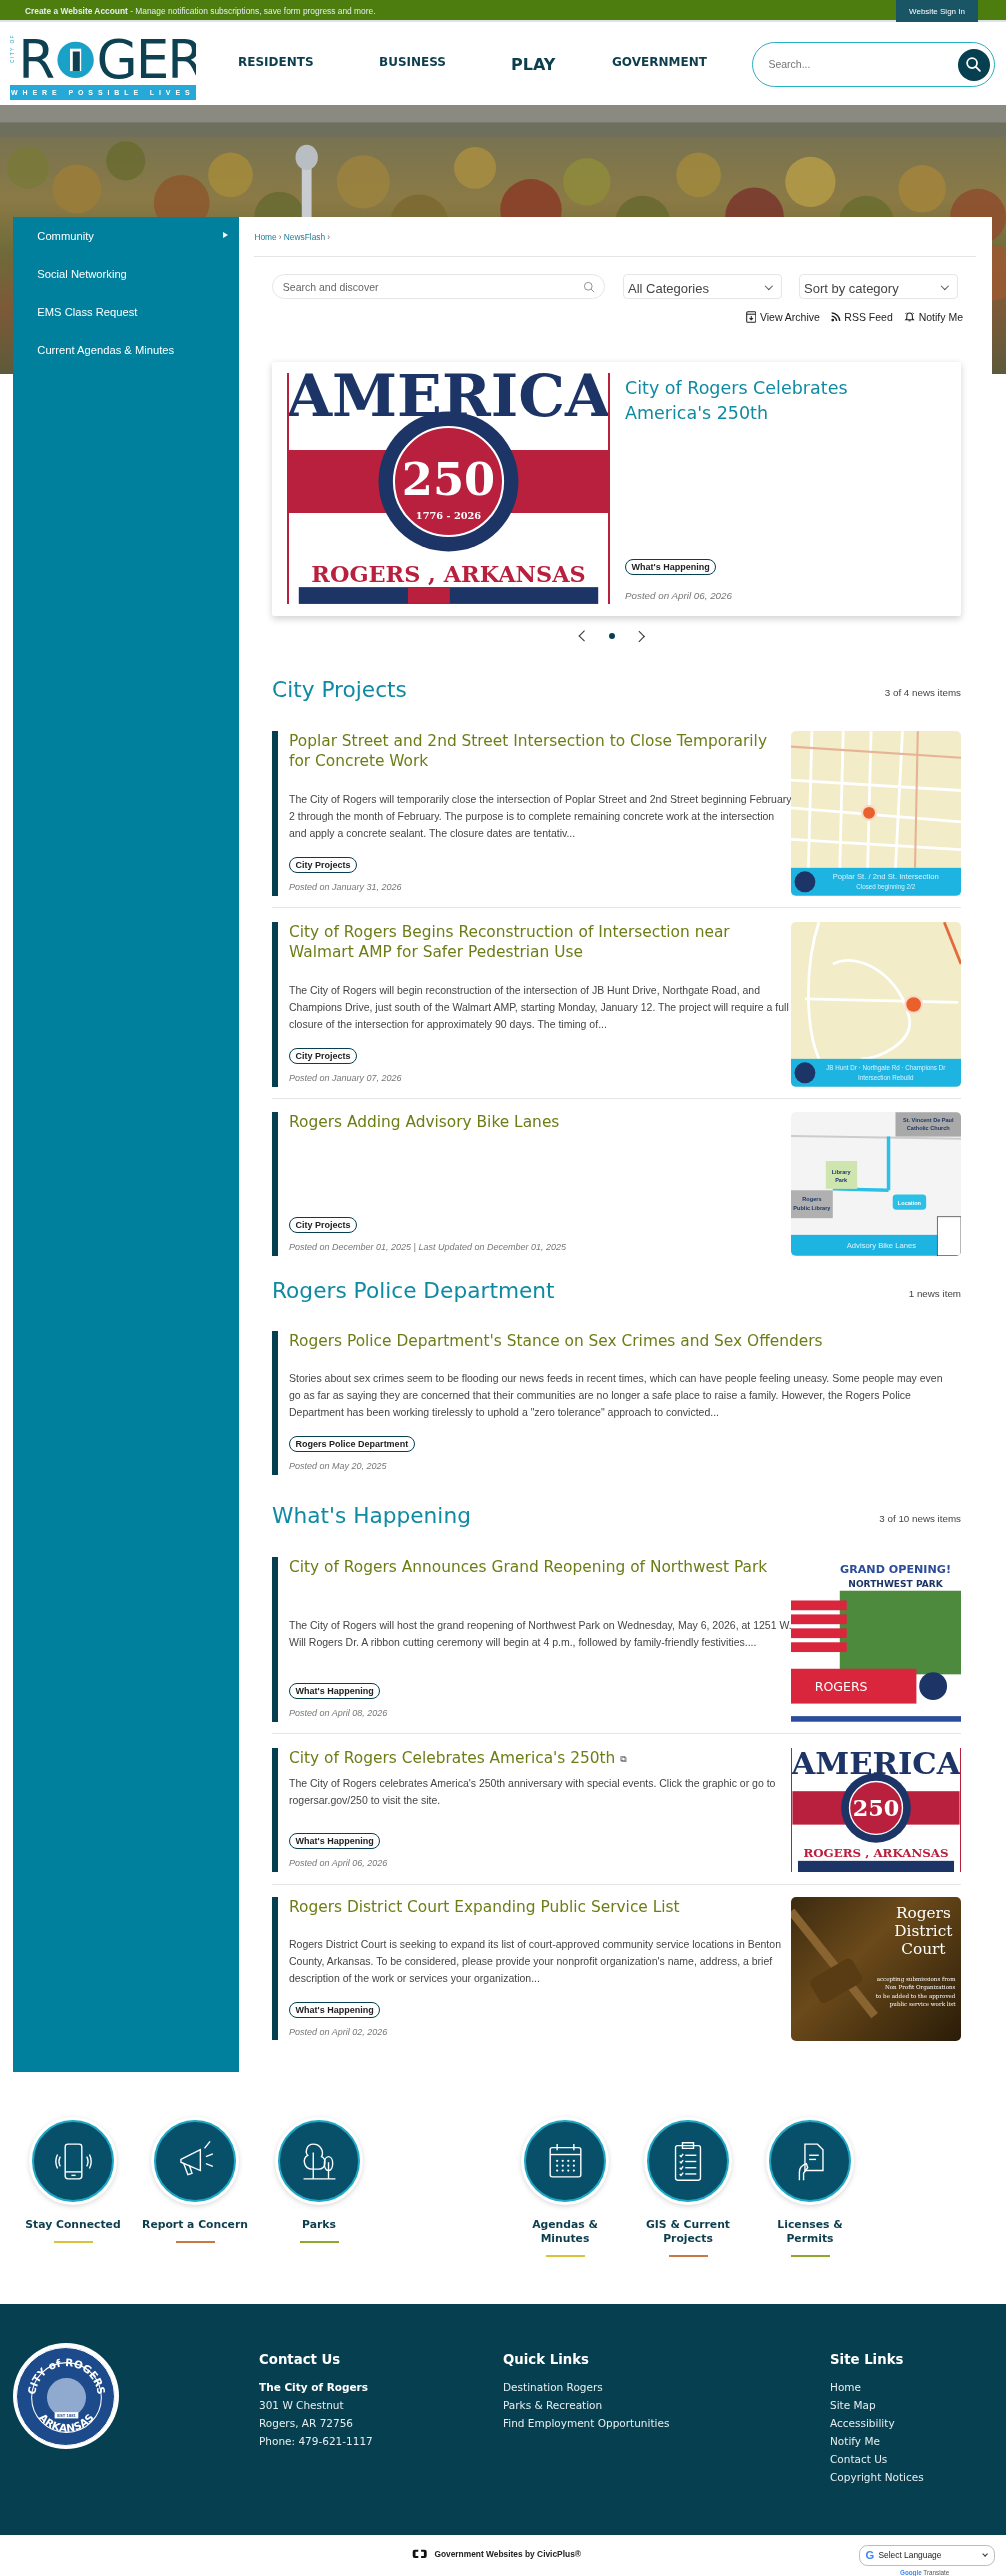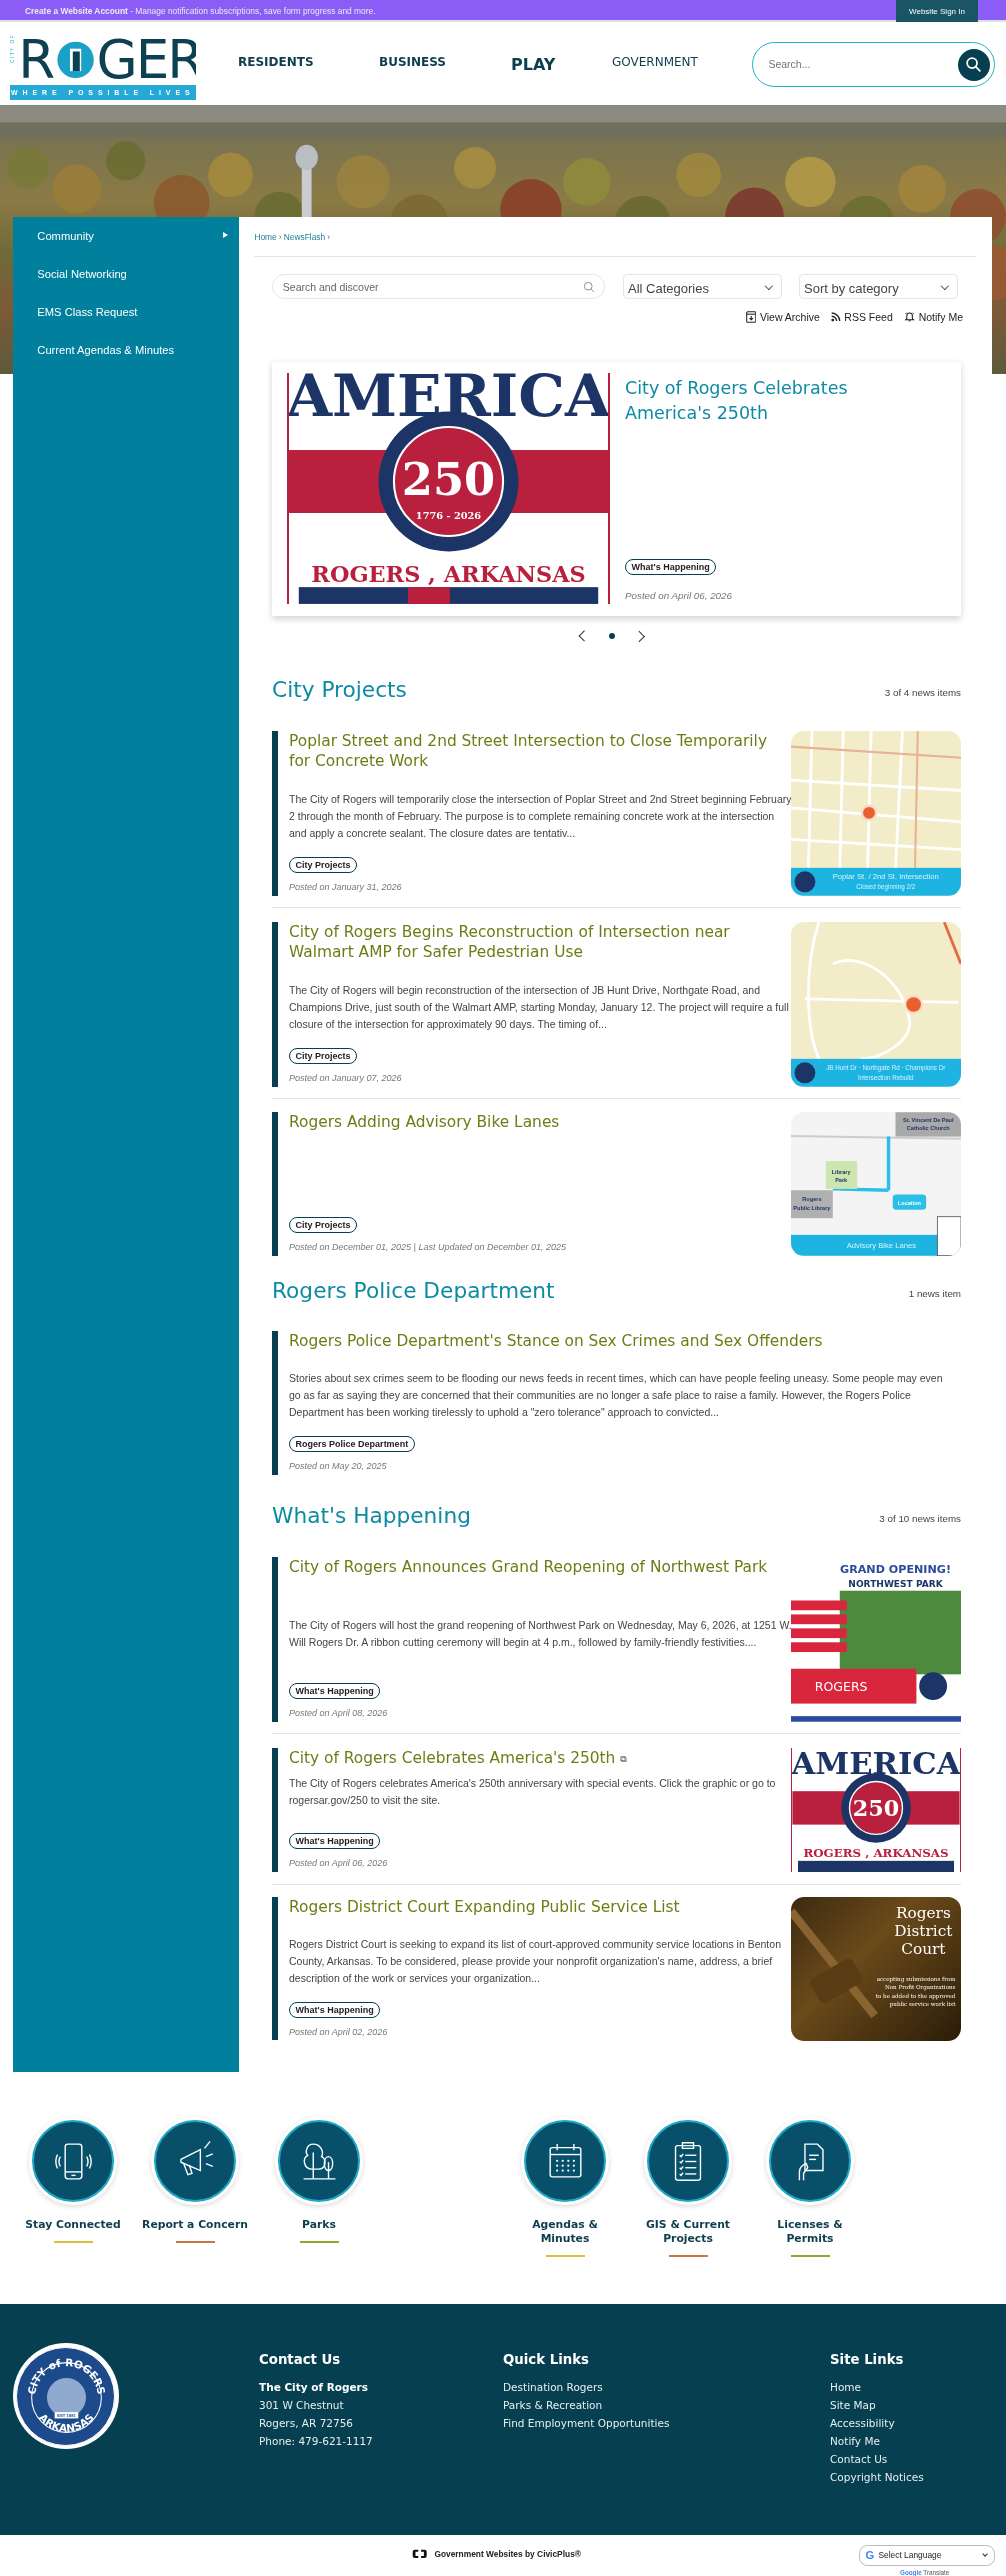--- a/index.html
+++ b/index.html
@@ -1,18 +1,18 @@
 <!DOCTYPE html>
 <html style="font-size:11.2px"><head>
 <meta charset="utf-8">
 <style>
 *{box-sizing:border-box;margin:0;padding:0}
 body{width:1006px;height:2576px;position:relative;font-family:"Liberation Sans",sans-serif;background:#fff;color:#333;overflow:hidden}
 a{text-decoration:none;color:inherit}
-.topbar{position:absolute;left:0;top:0;width:1006px;height:22.4px;background:#8b5cf6;border-bottom:2.1px solid #dde2e4}
+.topbar{position:absolute;left:0;top:0;width:1006px;height:22.4px;background:#4d7c0f;border-bottom:2.1px solid #dde2e4}
 .topbar .msg{position:absolute;left:25px;top:6.3px;font-size:8.4px;color:#e6eef0}
 .topbar .msg b{font-weight:bold}
 .topbar .signin{position:absolute;right:28px;top:0;height:22.4px;width:82px;background:#1a5566;color:#fff;font-size:8px;display:flex;align-items:center;justify-content:center}
 .header{position:absolute;left:0;top:24.5px;width:1006px;height:80px;background:#fff}
 .logo{position:absolute;left:9.8px;top:4.2px;width:186px;height:75px}
 .logo .cityof{position:absolute;left:0;top:5.6px;font-size:4.9px;letter-spacing:1.4px;color:#1aa1c8;writing-mode:vertical-rl;transform:rotate(180deg)}
 .logo .rogers{position:absolute;left:4.2px;top:0;font-size:45px;line-height:59px;color:#0d4151;letter-spacing:-0.7px;font-family:"DejaVu Sans",sans-serif;font-weight:normal}
 .logo .ark{position:absolute;left:0;top:57px;width:186px;height:9.8px;display:flex;align-items:center;gap:4.2px}
 .logo .ark span.l{flex:1;height:0.7px;background:#0d4151}
 .logo .ark span.t{font-family:"Liberation Serif",serif;font-size:7px;letter-spacing:5.6px;color:#0d4151}
@@ -49,21 +49,21 @@
 .sec{position:absolute;left:33px;width:689px}
 .sec h2{font-family:"DejaVu Sans",sans-serif;font-weight:normal;font-size:21.7px;color:#0f8aa3;position:absolute;left:0;top:0}
 .sec .count{position:absolute;right:0;top:9.8px;font-size:9.8px;color:#444}
 .news{position:absolute;left:0;width:689px;border-bottom:0.7px solid #e5e5e5}
 .news .bar{position:absolute;left:0;top:0;width:5.6px;background:#063f4f}
 .news .ttl{position:absolute;left:17px;top:0;width:482px;font-family:"DejaVu Sans",sans-serif;font-size:15.4px;line-height:20px;color:#6d7d15}
 .news .ext{display:inline-block;font-size:9px;color:#333;vertical-align:middle}
 .news .desc{position:absolute;left:17px;width:503px;font-size:10.5px;line-height:17px;color:#444}
 .news .pill{position:absolute;left:17px}
 .news .date{position:absolute;left:17px;font-style:italic;font-size:9px;color:#777}
-.news .thumb{position:absolute;right:0;top:0;width:170px;border-radius:13px;overflow:hidden}
+.news .thumb{position:absolute;right:0;top:0;width:170px;border-radius:5px;overflow:hidden}
 .icons{position:absolute;left:0;top:2110px;width:1006px;height:168px}
 .qi{position:absolute;top:7px;width:112px;text-align:center}
 .qi .circ{margin:0 auto;width:88px;height:88px;border-radius:50%;background:#fff;box-shadow:0 1.4px 5.6px rgba(0,0,0,.15);display:flex;align-items:center;justify-content:center}
 .qi .inner{width:82px;height:82px;border-radius:50%;background:#08506a;border:2.1px solid #1fa8c4;display:flex;align-items:center;justify-content:center}
 .qi .lbl{margin-top:12.6px;font-family:"DejaVu Sans",sans-serif;font-size:10.8px;color:#0d3e4d;font-weight:bold;line-height:14px}
 .qi .line{margin:9.8px auto 0;width:39px;height:2.1px}
 .footer{position:absolute;left:0;top:2304px;width:1006px;height:231px;background:#063f4f;color:#fff}
 .seal{position:absolute;left:12.6px;top:39px;width:106px;height:106px;border-radius:50%;background:#fff;display:flex;align-items:center;justify-content:center}
 .seal .in{width:99px;height:99px;border-radius:50%;background:#1d4a8a;border:1.4px solid #fff;position:relative;color:#fff;font-size:9px;font-weight:bold;text-align:center}
 .fcol{position:absolute;top:48px}
@@ -105,21 +105,21 @@
         <span class="t">ARKANSAS</span>
         <span class="l"></span>
     </div>
   </a>
   <div class="logo-tag" style="position:absolute;left:9.8px;top:60px;width:186px;height:15.4px;background:#27a9d8;color:#fff;font-size:7px;letter-spacing:4.9px;font-weight:bold;display:flex;align-items:center;justify-content:center">WHERE POSSIBLE LIVES</div>
 </div>
 
 <a style="position:absolute;left:238px;top:55px" class="navlink"><span style="font-family:'DejaVu Sans',sans-serif;font-size:12px;color:#0d3e4d;font-weight:bold">RESIDENTS</span></a>
 <a style="position:absolute;left:379px;top:55px" class="navlink"><span style="font-family:'DejaVu Sans',sans-serif;font-size:12px;color:#0d3e4d;font-weight:bold">BUSINESS</span></a>
 <a style="position:absolute;left:511px;top:55px" class="navlink"><span style="font-family:'DejaVu Sans',sans-serif;font-size:16px;color:#0d3e4d;font-weight:bold">PLAY</span></a>
-<a style="position:absolute;left:612px;top:55px" class="navlink"><span style="font-family:'DejaVu Sans',sans-serif;font-size:12px;color:#0d3e4d;font-weight:normal">GOVERNMENT</span></a>
+<a style="position:absolute;left:612px;top:55px" class="navlink"><span style="font-family:'DejaVu Sans',sans-serif;font-size:12px;color:#0d3e4d;font-weight:bold">GOVERNMENT</span></a>
 
 <div class="search">
   <input type="text" placeholder="Search..." style="">
   <a class="btn">
     <svg width="17" height="17" viewBox="0 0 24 24">
         <circle cx="10" cy="10" r="7" fill="none" stroke="#fff" stroke-width="2.5"></circle>
         <line x1="15" y1="15" x2="21" y2="21" stroke="#fff" stroke-width="2.5" stroke-linecap="round"></line>
       </svg>
   </a>
 </div>

